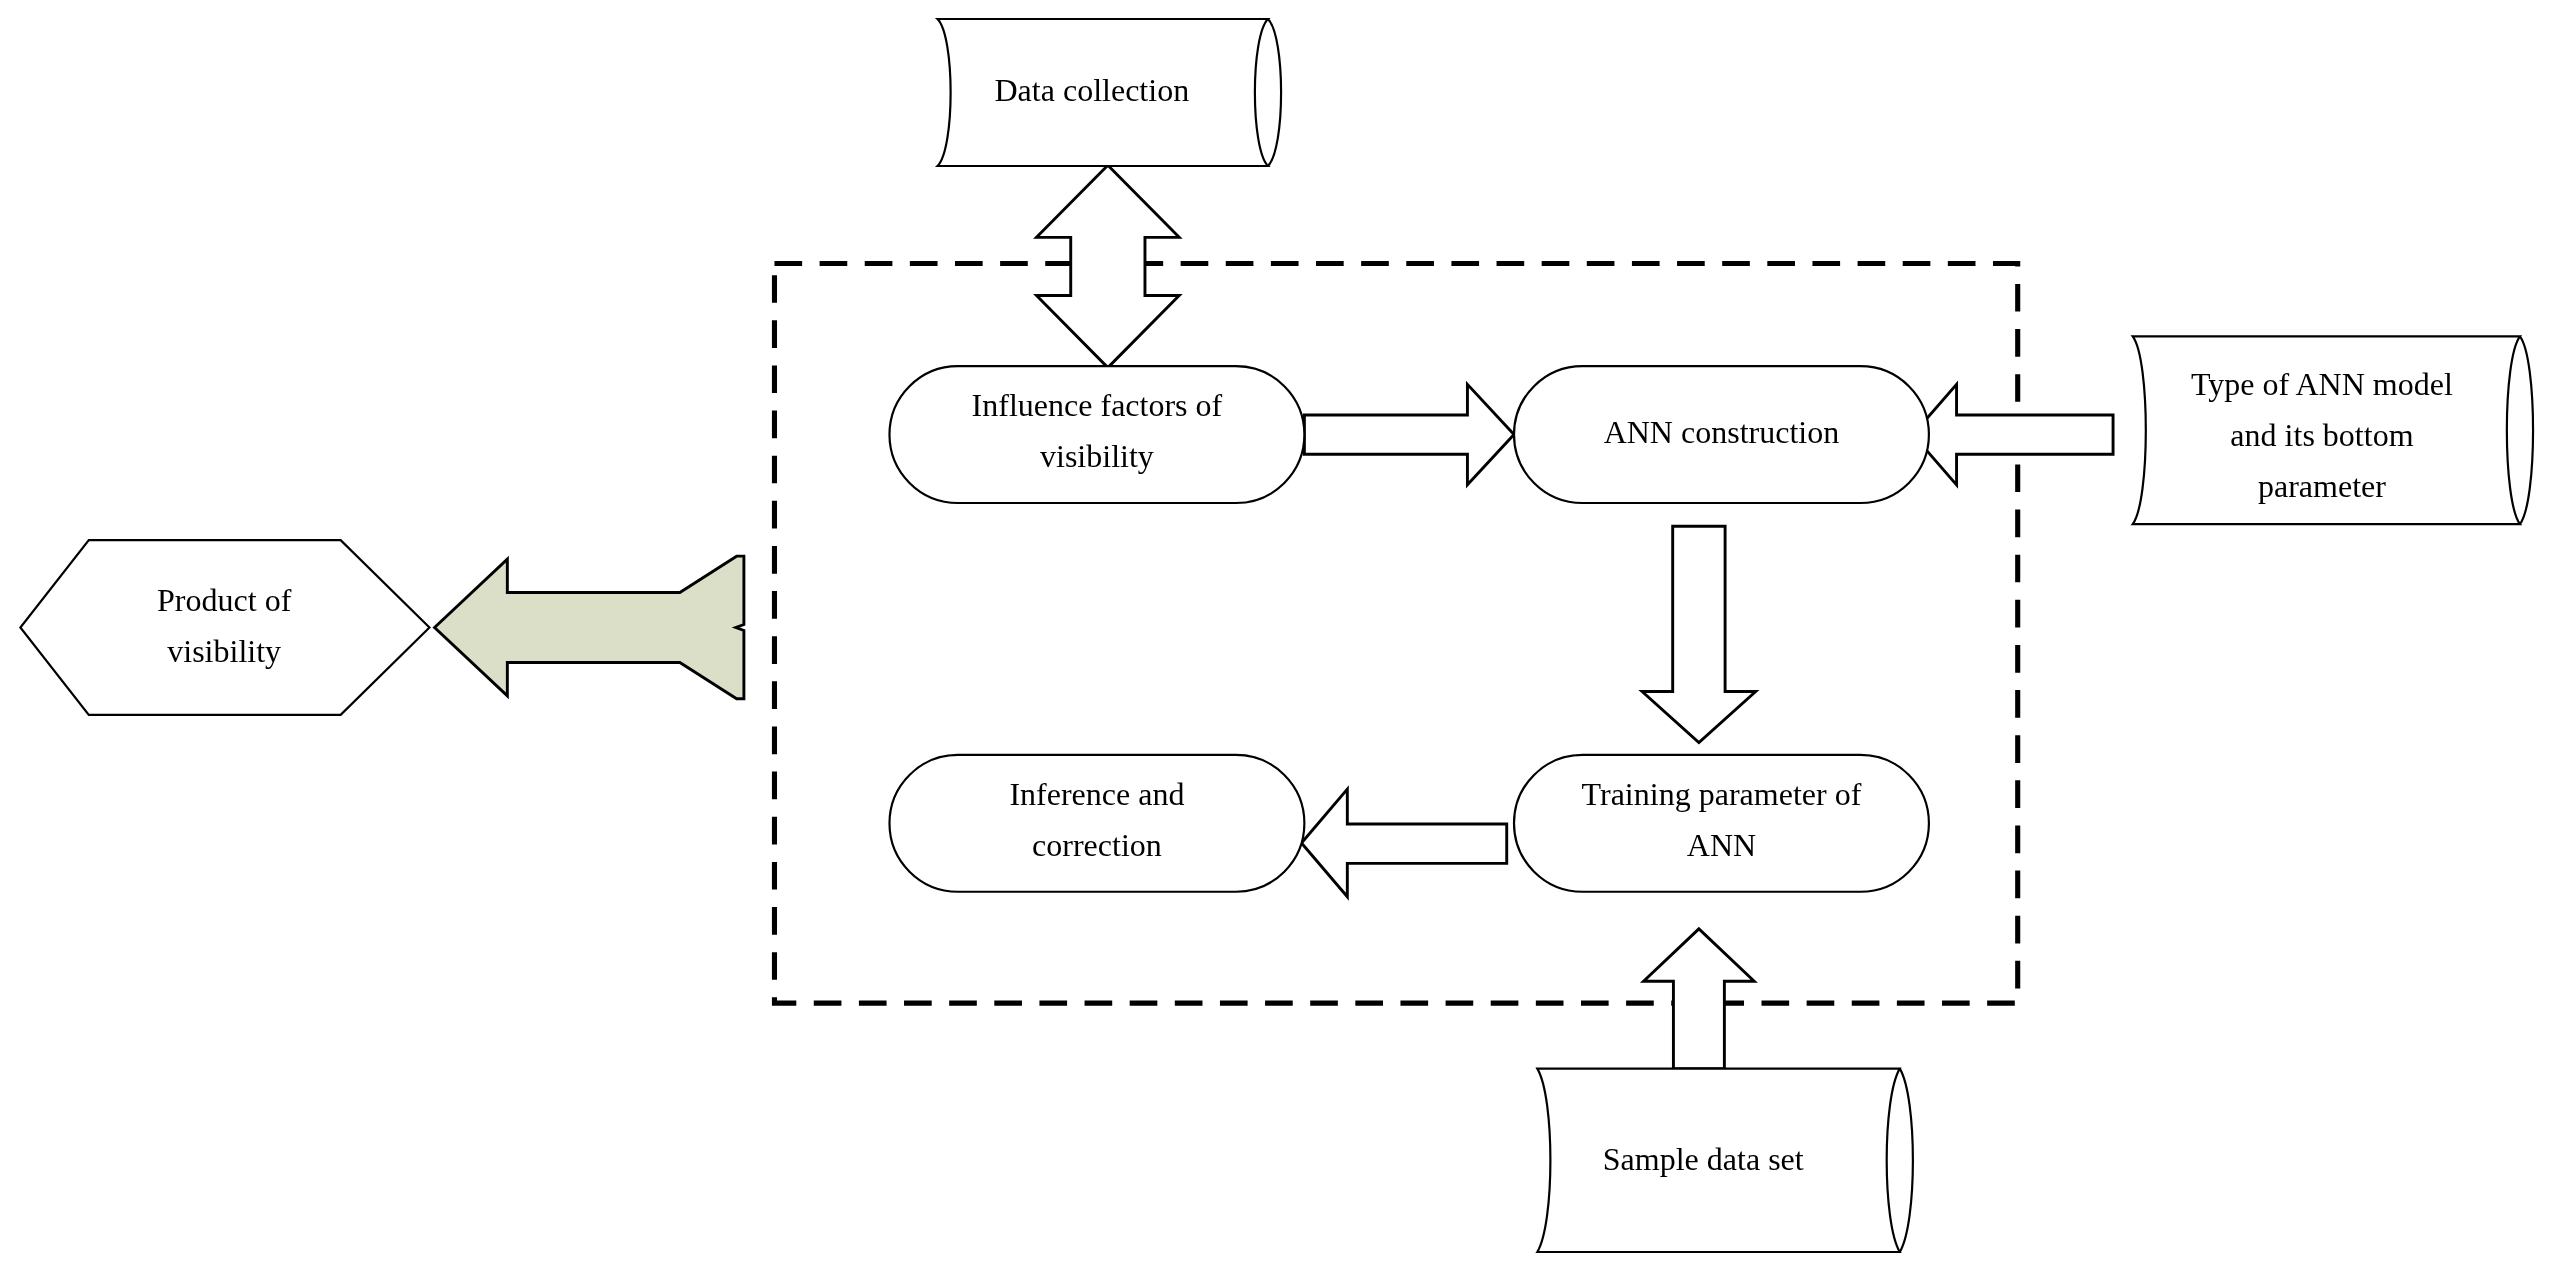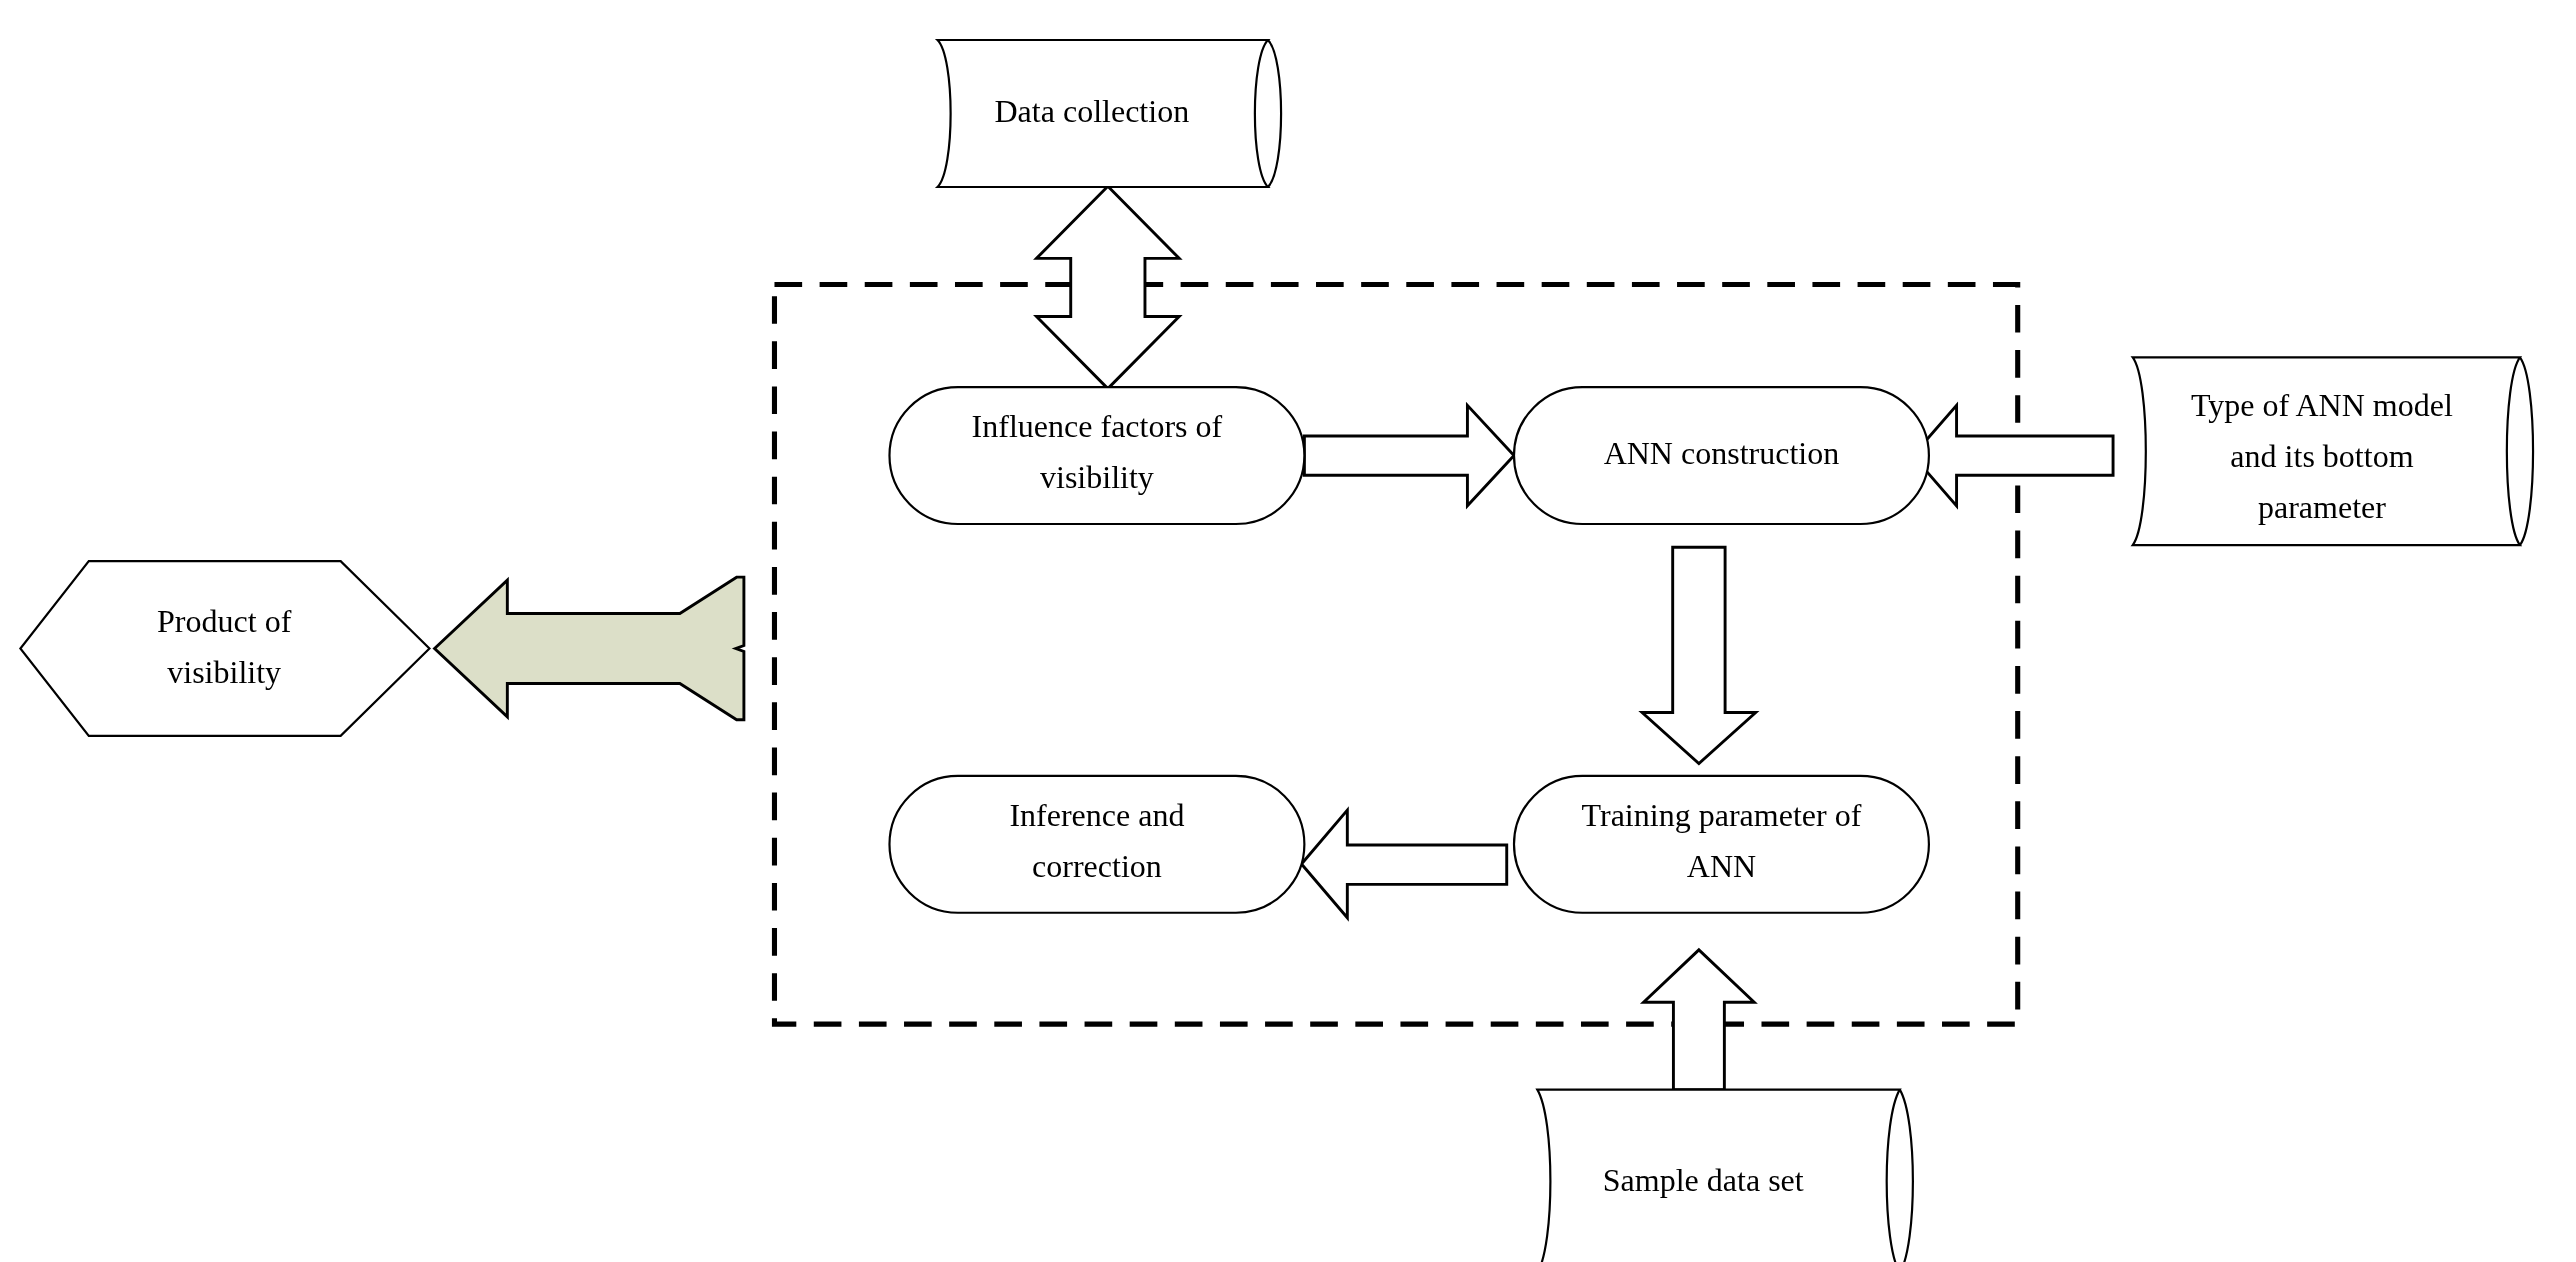--- a/index.html
+++ b/index.html
@@ -10,21 +10,20 @@
   body {
     width: 2576px;
     height: 1263px;
     font-family: "Liberation Serif", "DejaVu Serif", serif;
     overflow: hidden;
   }
   #diagram-root {
     position: relative;
     width: 2576px;
     height: 1196px;
-    margin-top: 21px;
   }
   svg.flow {
     display: block;
     width: 2576px;
     height: 1263px;
   }
   .shape-outline {
     fill: #ffffff;
     stroke: #000000;
     stroke-width: 3;

